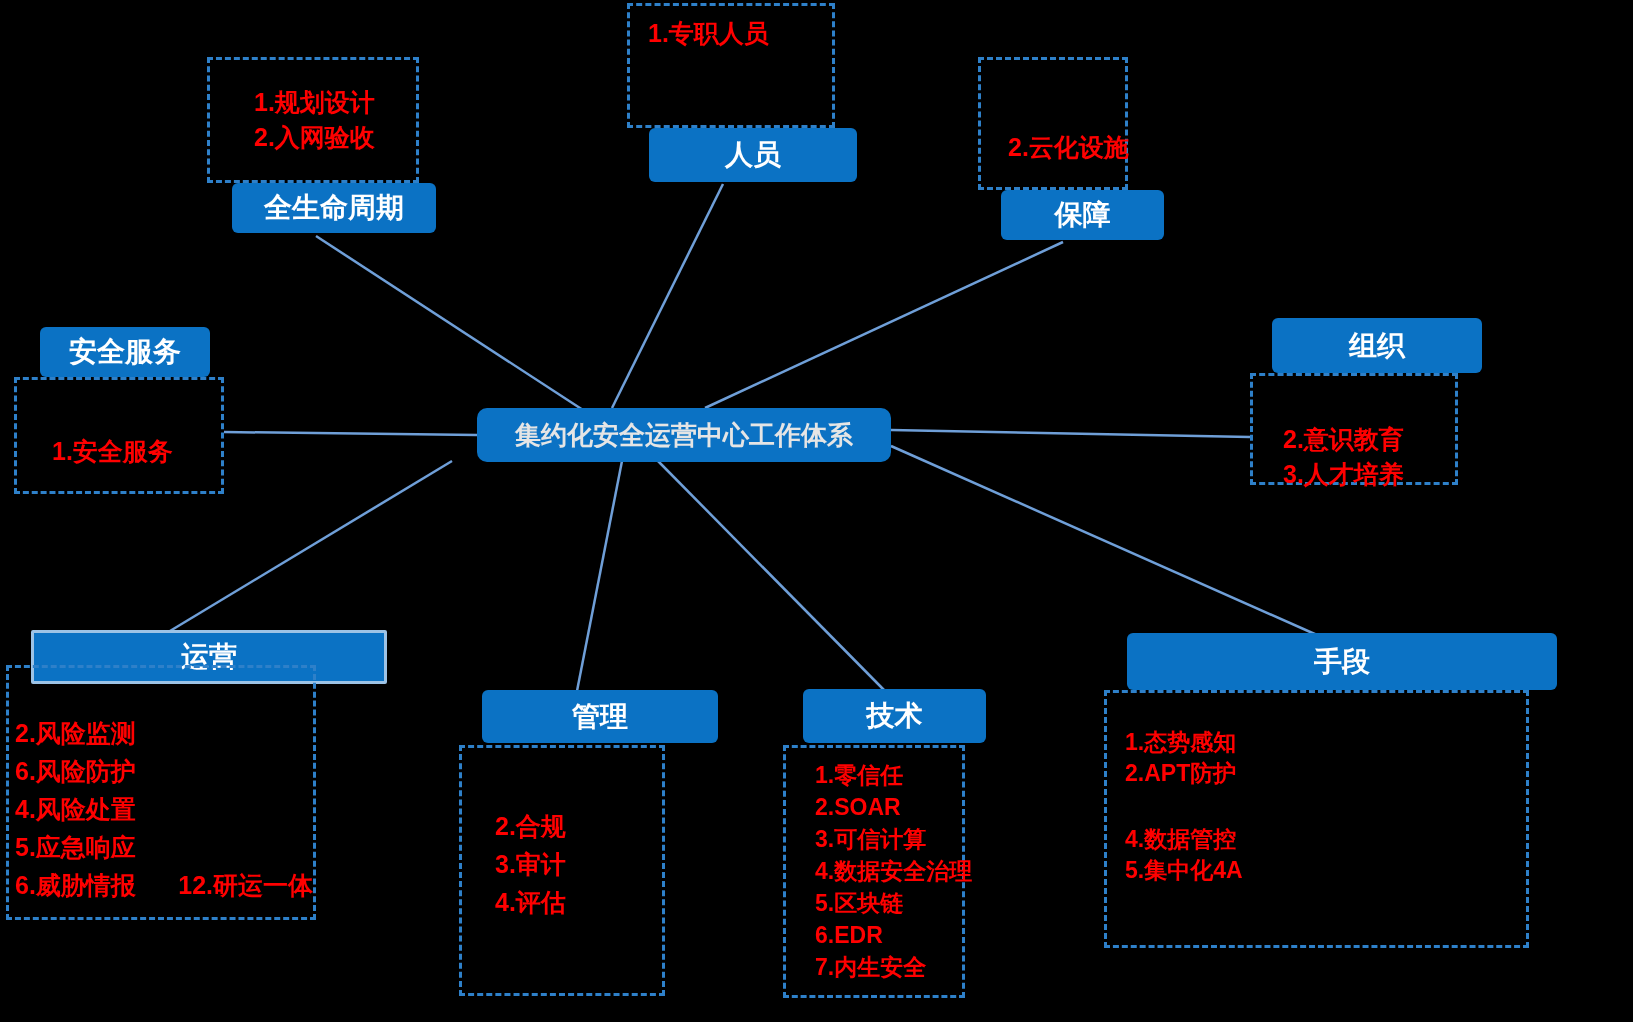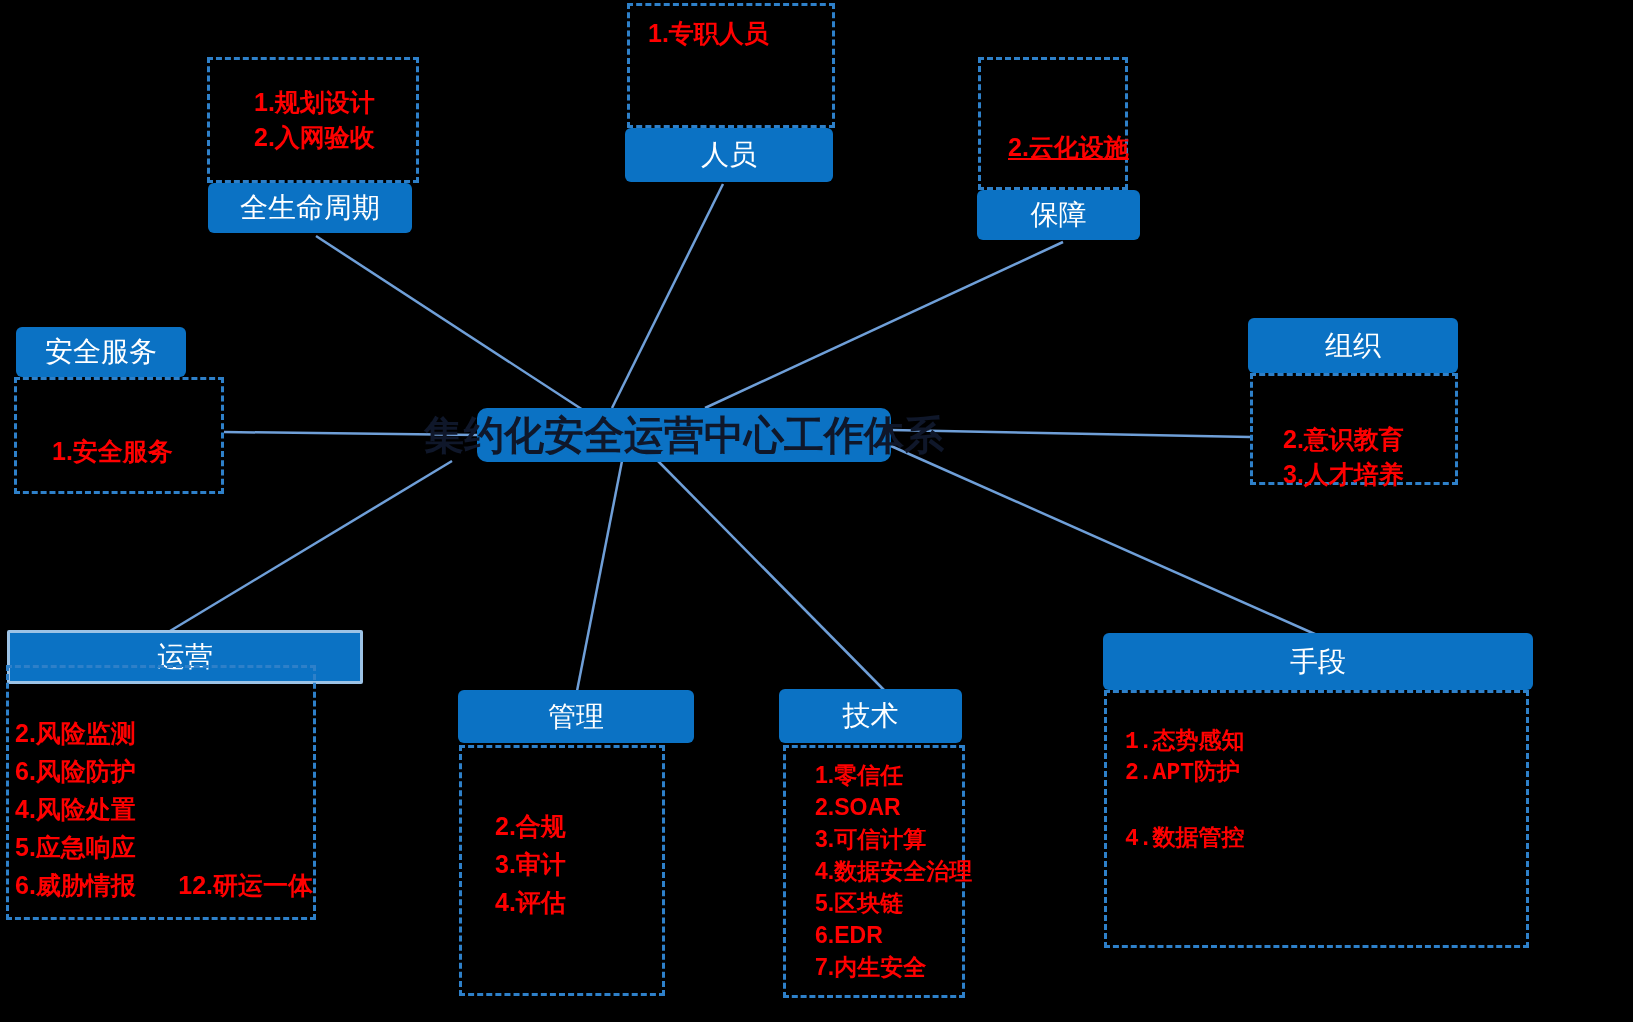--- a/index.html
+++ b/index.html
@@ -10,34 +10,34 @@
     --ops-border:#9dc3e6;
   }
   html,body{margin:0;padding:0;background:#000;}
   #stage{
     position:relative;width:1633px;height:1022px;background:#000;overflow:hidden;
     font-family:"Liberation Sans","DejaVu Sans",sans-serif;
   }
   #wires{position:absolute;left:0;top:0;width:1633px;height:1022px;}
   #wires line{stroke:var(--line-blue);stroke-width:2.5;}
   .hdr{
-    position:absolute;background:var(--header-blue);color:#fff;font-weight:normal;
+    position:absolute;background:var(--header-blue);color:#fff;font-weight:bold;
     display:flex;align-items:center;justify-content:center;font-size:28px;
-    border-radius:6px;white-space:nowrap;box-sizing:border-box;
+    border-radius:6px;white-space:nowrap;box-sizing:border-box;margin-left:24px;
   }
   .panel{
     position:absolute;border:3px dashed var(--dash-blue);box-sizing:border-box;
   }
   .items{color:var(--item-red);font-weight:bold;font-size:25px;white-space:nowrap;}
   .items div{line-height:35px;}
-  .underline{text-decoration:underline;}
+  .underline{}
   .row2{display:flex;justify-content:space-between;}
   #center-node{
     position:absolute;left:477px;top:408px;width:414px;height:54px;
-    background:var(--header-blue);color:#0f172a;font-weight:bold;font-size:40px;
+    background:var(--header-blue);color:#e5e5e5;font-weight:bold;font-size:26px;
     display:flex;align-items:center;justify-content:center;border-radius:10px;
     white-space:nowrap;
   }
   
   #hdr-lifecycle{left:208px;top:183px;width:204px;height:50px;}
   #panel-lifecycle{left:207px;top:57px;width:212px;height:126px;padding:25px 0 0 44px;}
   #hdr-personnel{left:625px;top:128px;width:208px;height:54px;}
   #panel-personnel{left:627px;top:3px;width:208px;height:125px;padding:10px 0 0 18px;}
   #hdr-support{left:977px;top:190px;width:163px;height:50px;}
   #panel-support{left:978px;top:57px;width:150px;height:133px;padding:70px 0 0 27px;}
@@ -51,21 +51,21 @@
   #panel-operations .row2 span:first-child{width:152px;display:inline-block;}
   #hdr-management{left:458px;top:690px;width:236px;height:53px;}
   #panel-management{left:459px;top:745px;width:206px;height:251px;padding:59px 0 0 33px;}
   #panel-management .items div{line-height:38px;}
   #hdr-technology{left:779px;top:689px;width:183px;height:54px;}
   #panel-technology{left:783px;top:745px;width:182px;height:253px;padding:11px 0 0 29px;}
   #panel-technology .items{font-size:23px;}
   #panel-technology .items div{line-height:32px;}
   #hdr-means{left:1103px;top:633px;width:430px;height:57px;}
   #panel-means{left:1104px;top:690px;width:425px;height:258px;padding:34px 0 0 18px;}
-  #panel-means .items{font-size:23px;font-family:Liberation Mono, monospace;}
+  #panel-means .items{font-size:23px;}
   #panel-means .items div{line-height:31px;}
   #panel-means .spacer{height:35px;}
 </style>
 </head>
 <body>
 
 <div id="stage">
 
   <svg id="wires">
     <line x1="583" y1="410" x2="316" y2="236"></line>
@@ -154,16 +154,17 @@
     </div>
   </div>
 
   <div class="hdr" id="hdr-means">手段</div>
   <div class="panel" id="panel-means">
     <div class="items">
       <div>1.态势感知</div>
       <div>2.APT防护</div>
       <div class="spacer"></div>
       <div>4.数据管控</div>
+      <div>5.集中化4A</div>
     </div>
   </div>
 
 </div>
 
 </body></html>

